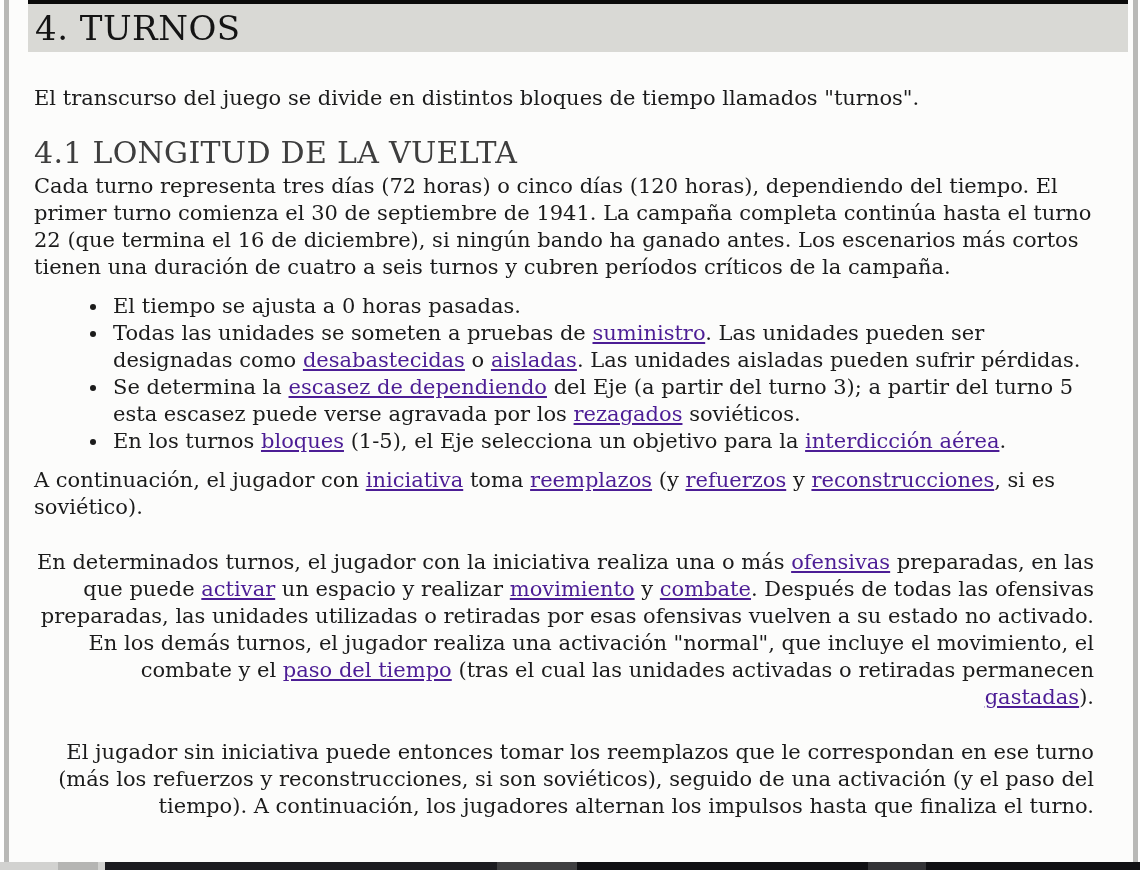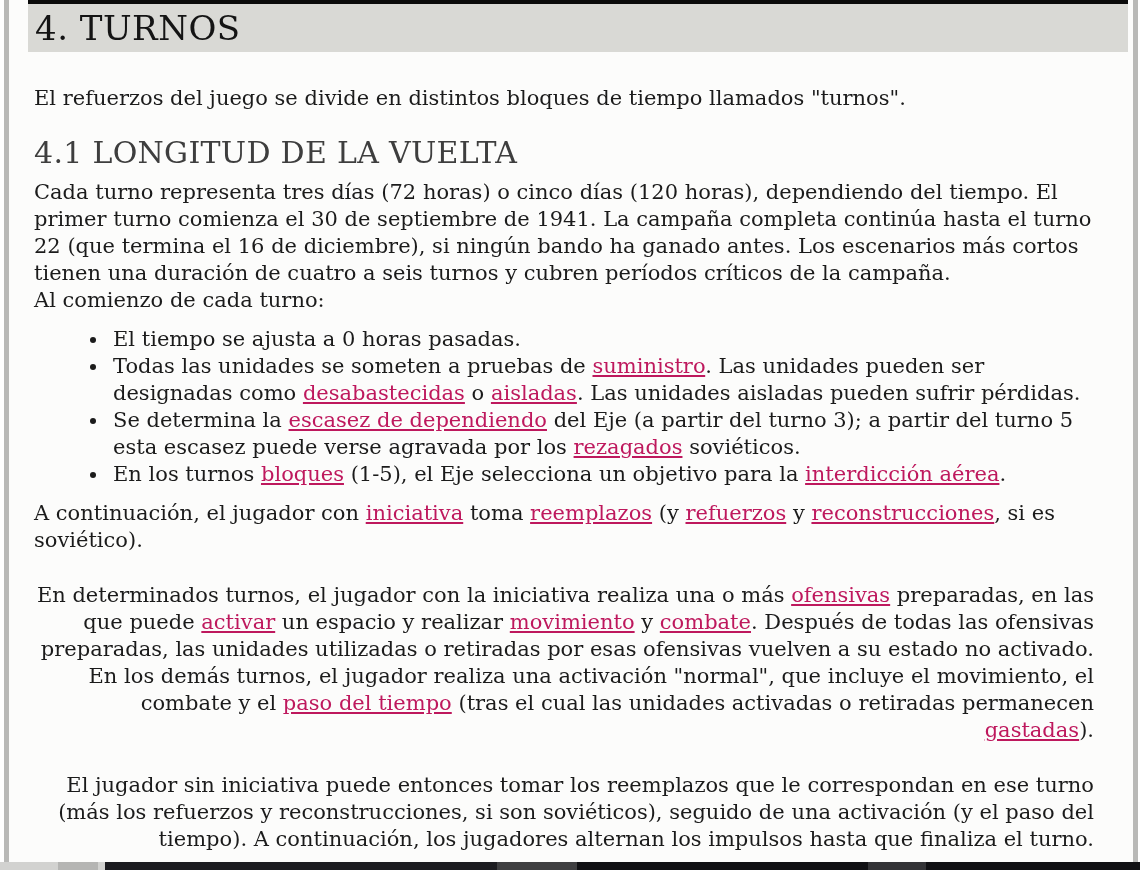--- a/index.html
+++ b/index.html
@@ -58,33 +58,33 @@
 
   p { margin: 0; }
   .intro       { margin-top: 33px; }
   h2 {
     margin: 0;
     font-weight: 400;
     font-size: 30px;
     color: #3e3e3e;
     letter-spacing: 0.3px;
   }
-  .h2-first    { margin-top: 27px; margin-bottom: 13px; }
+  .h2-first    { margin-top: 27px; margin-bottom: 7px; }
   .h2-second   { margin-top: 29px; margin-bottom: 7px; }
   .lead        { margin-bottom: 2px; }
   ul {
     margin: 12px;
     padding-left: 63px;
   }
   li { padding-left: 4px; }
   .after-list  { margin-top: 4px; }
   .para-gap    { margin-top: 28px; text-align: right; }
 
   a.inline-link {
-    color: #be185d;
+    color: #4c1d95;
     text-decoration: underline;
     cursor: pointer;
   }
 
   
   .bottom-strip { position: absolute; left: 0; bottom: 0; width: 1140px; height: 8px; }
   .bs-seg { position: absolute; top: 0; height: 8px; }
 </style>
 </head>
 <body>
@@ -96,26 +96,25 @@
 
   <div class="page">
     <div class="content">
 
       <div class="doc-header">
         <h1>4. TURNOS</h1>
       </div>
 
       <div class="doc-body">
 
-        <p class="intro">El refuerzos del juego se divide en distintos bloques de tiempo llamados "turnos".</p>
+        <p class="intro">El transcurso del juego se divide en distintos bloques de tiempo llamados "turnos".</p>
 
         <h2 class="h2-first">4.1 LONGITUD DE LA VUELTA</h2>
         <p>Cada turno representa tres días (72 horas) o cinco días (120 horas), dependiendo del tiempo. El primer turno comienza el 30 de septiembre de 1941. La campaña completa continúa hasta el turno 22 (que termina el 16 de diciembre), si ningún bando ha ganado antes. Los escenarios más cortos tienen una duración de cuatro a seis turnos y cubren períodos críticos de la campaña.</p>
 
-        <p class="lead">Al comienzo de cada turno:</p>
 
         <ul>
           <li>El tiempo se ajusta a 0 horas pasadas.</li>
           <li>Todas las unidades se someten a pruebas de <a class="inline-link" href="#">suministro</a>. Las unidades pueden ser designadas como <a class="inline-link" href="#">desabastecidas</a> o <a class="inline-link" href="#">aisladas</a>. Las unidades aisladas pueden sufrir pérdidas.</li>
           <li>Se determina la <a class="inline-link" href="#">escasez de dependiendo</a> del Eje (a partir del turno 3); a partir del turno 5<br>esta escasez puede verse agravada por los <a class="inline-link" href="#">rezagados</a> soviéticos.</li>
           <li>En los turnos <a class="inline-link" href="#">bloques</a> (1-5), el Eje selecciona un objetivo para la <a class="inline-link" href="#">interdicción aérea</a>.</li>
         </ul>
 
         <p class="after-list">A continuación, el jugador con <a class="inline-link" href="#">iniciativa</a> toma <a class="inline-link" href="#">reemplazos</a> (y <a class="inline-link" href="#">refuerzos</a> y <a class="inline-link" href="#">reconstrucciones</a>, si es soviético).</p>
         <p class="para-gap">En determinados turnos, el jugador con la iniciativa realiza una o más <a class="inline-link" href="#">ofensivas</a> preparadas, en las que puede <a class="inline-link" href="#">activar</a> un espacio y realizar <a class="inline-link" href="#">movimiento</a> y <a class="inline-link" href="#">combate</a>. Después de todas las ofensivas preparadas, las unidades utilizadas o retiradas por esas ofensivas vuelven a su estado no activado. En los demás turnos, el jugador realiza una activación "normal", que incluye el movimiento, el combate y el <a class="inline-link" href="#">paso del tiempo</a> (tras el cual las unidades activadas o retiradas permanecen <a class="inline-link" href="#">gastadas</a>).</p>

